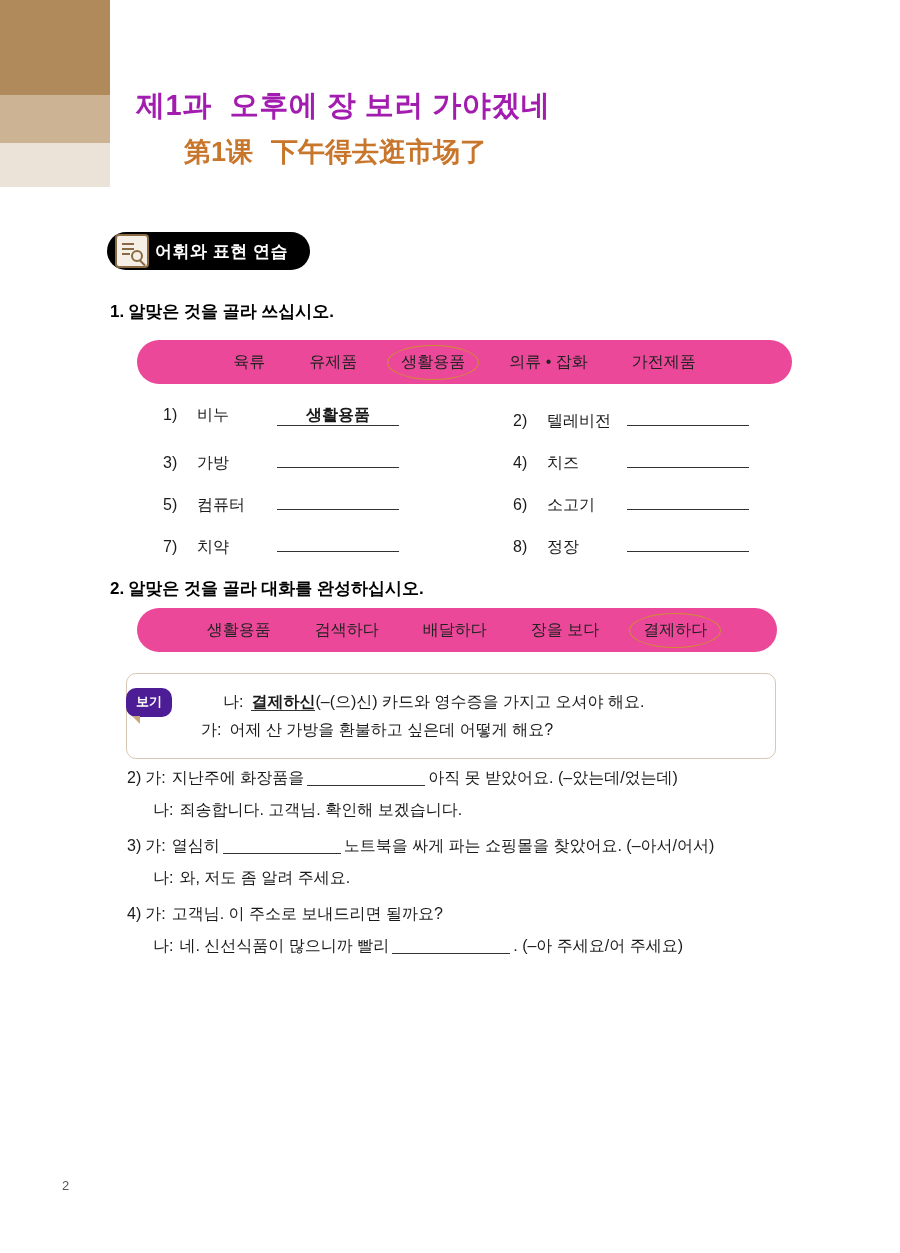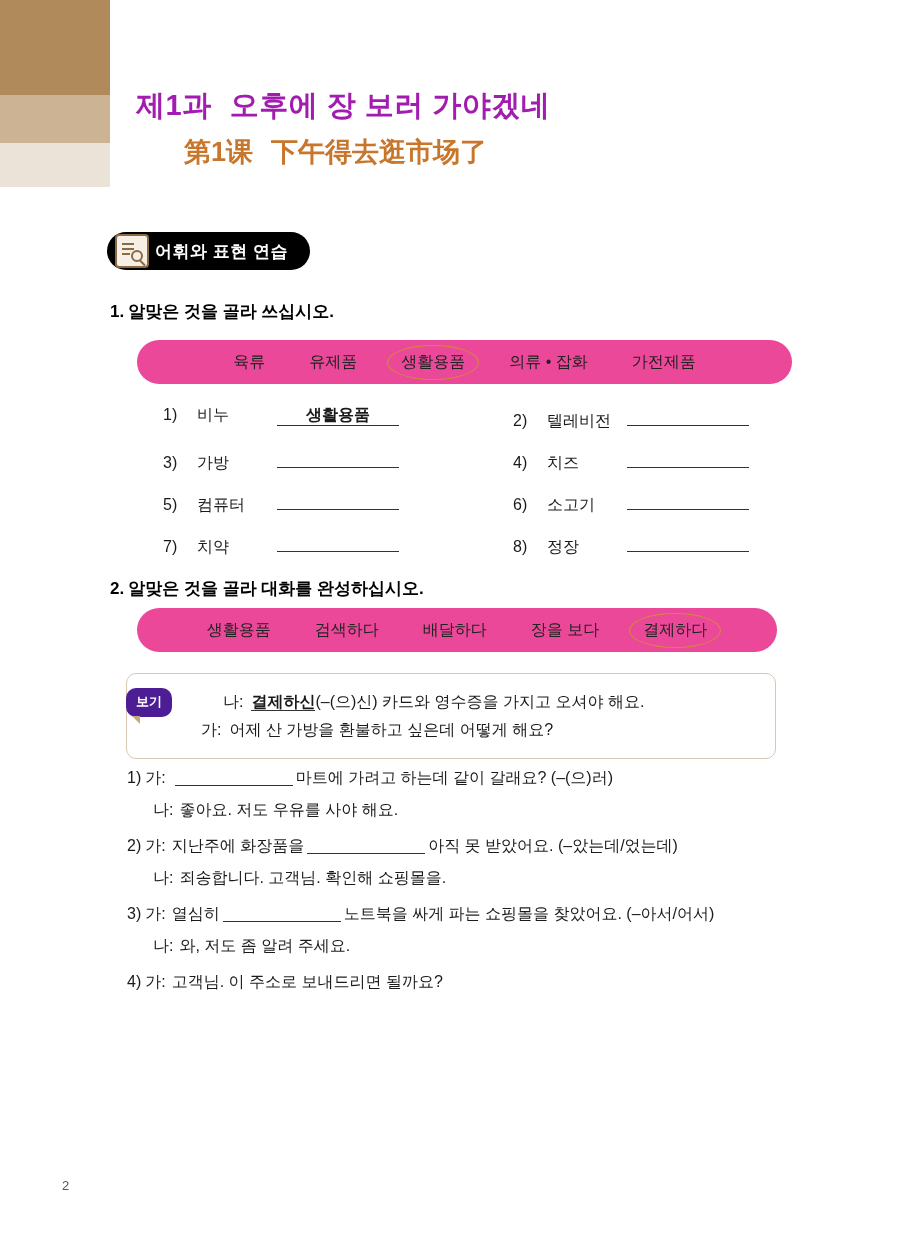--- a/index.html
+++ b/index.html
@@ -386,48 +386,43 @@
   <div class="ex-line" style="padding-left:22px;">
     <span class="spk">나:</span><span class="ex-ans">결제하신</span><span>(–(으)신) 카드와 영수증을 가지고 오셔야 해요.</span>
   </div>
   <div class="ex-line">
     <span class="spk">가:</span><span>어제 산 가방을 환불하고 싶은데 어떻게 해요?</span>
   </div>
 </div>
 
 <div class="dialogues" style="left:127px; top:762px;">
 
-  <div class="d-item">
-    <div class="d-line">
-      <span class="d-num">1)</span><span class="spk">가:</span><span></span><span class="d-blank"></span><span>마트에 가려고 하는데 같이 갈래요? (–(으)러)</span>
-    </div>
-    <div class="d-line indent">
-      <span class="spk">나:</span><span>좋아요. 저도 우유를 사야 해요.</span>
-    </div>
-  </div>
 
   <div class="d-item">
     <div class="d-line">
       <span class="d-num">2)</span><span class="spk">가:</span><span>지난주에 화장품을</span><span class="d-blank"></span><span>아직 못 받았어요. (–았는데/었는데)</span>
     </div>
     <div class="d-line indent">
-      <span class="spk">나:</span><span>죄송합니다. 고객님. 확인해 쇼핑몰을.</span>
+      <span class="spk">나:</span><span>죄송합니다. 고객님. 확인해 보겠습니다.</span>
     </div>
   </div>
 
   <div class="d-item">
     <div class="d-line">
       <span class="d-num">3)</span><span class="spk">가:</span><span>열심히</span><span class="d-blank"></span><span>노트북을 싸게 파는 쇼핑몰을 찾았어요. (–아서/어서)</span>
     </div>
     <div class="d-line indent">
       <span class="spk">나:</span><span>와, 저도 좀 알려 주세요.</span>
     </div>
   </div>
 
   <div class="d-item">
     <div class="d-line">
       <span class="d-num">4)</span><span class="spk">가:</span><span>고객님. 이 주소로 보내드리면 될까요?</span>
     </div>
+    <div class="d-line indent">
+      <span class="spk">나:</span><span>네. 신선식품이 많으니까 빨리</span><span class="d-blank"></span><span>. (–아 주세요/어 주세요)</span>
+    </div>
   </div>
 
 </div>
 
 <div class="page-no">2</div>
 
 </body></html>

